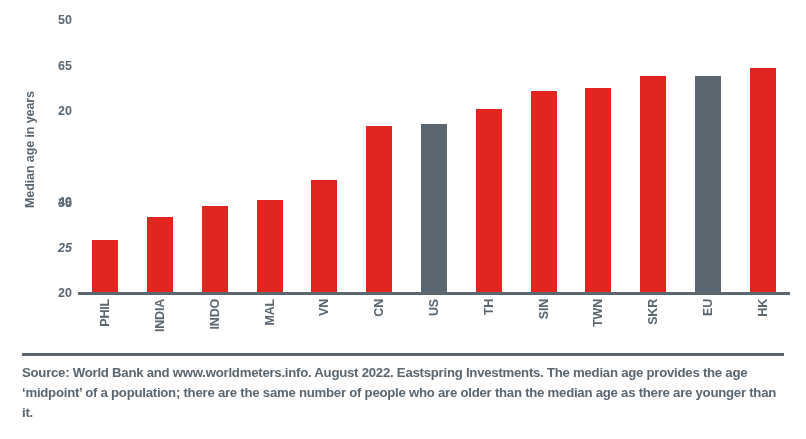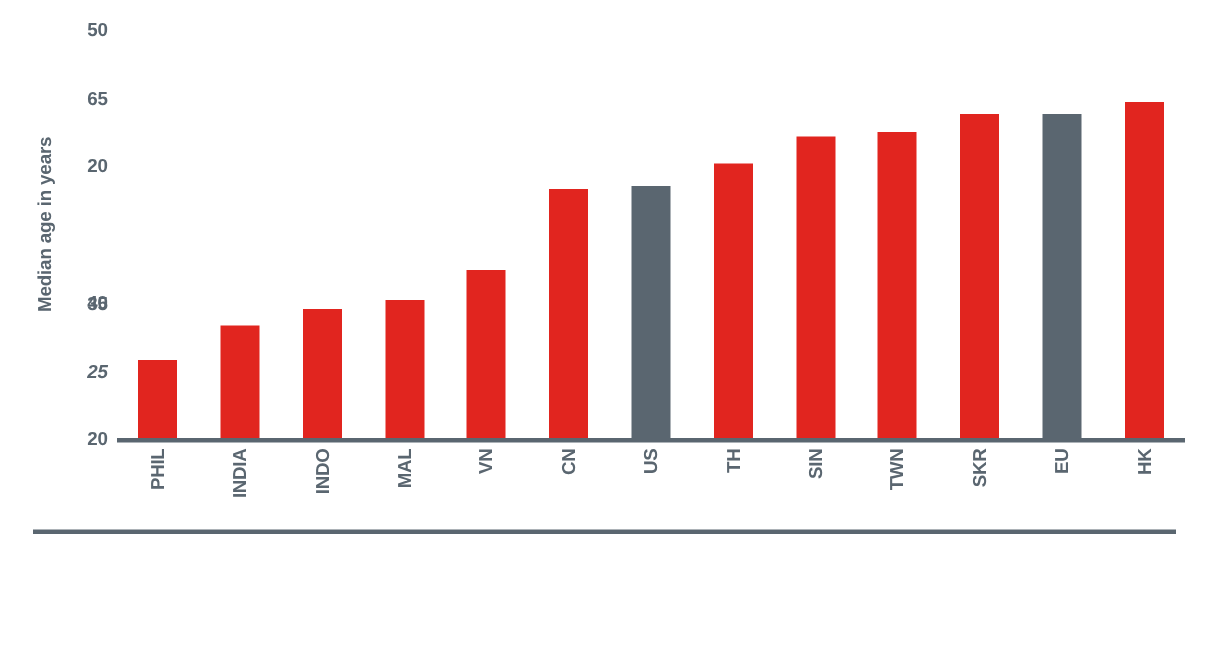--- a/index.html
+++ b/index.html
@@ -235,14 +235,15 @@
         </div>
         <div class="x-slot">
           <div class="x-tick">HK</div>
         </div>
       </div>
 
   </div>
 
   <div id="footnote-divider"></div>
 
+  <div id="footnote">Source: World Bank and www.worldmeters.info. August 2022. Eastspring Investments. The median age provides the age ‘midpoint’ of a population; there are the same number of people who are older than the median age as there are younger than it.</div>
 
 </div>
 
 </body></html>

